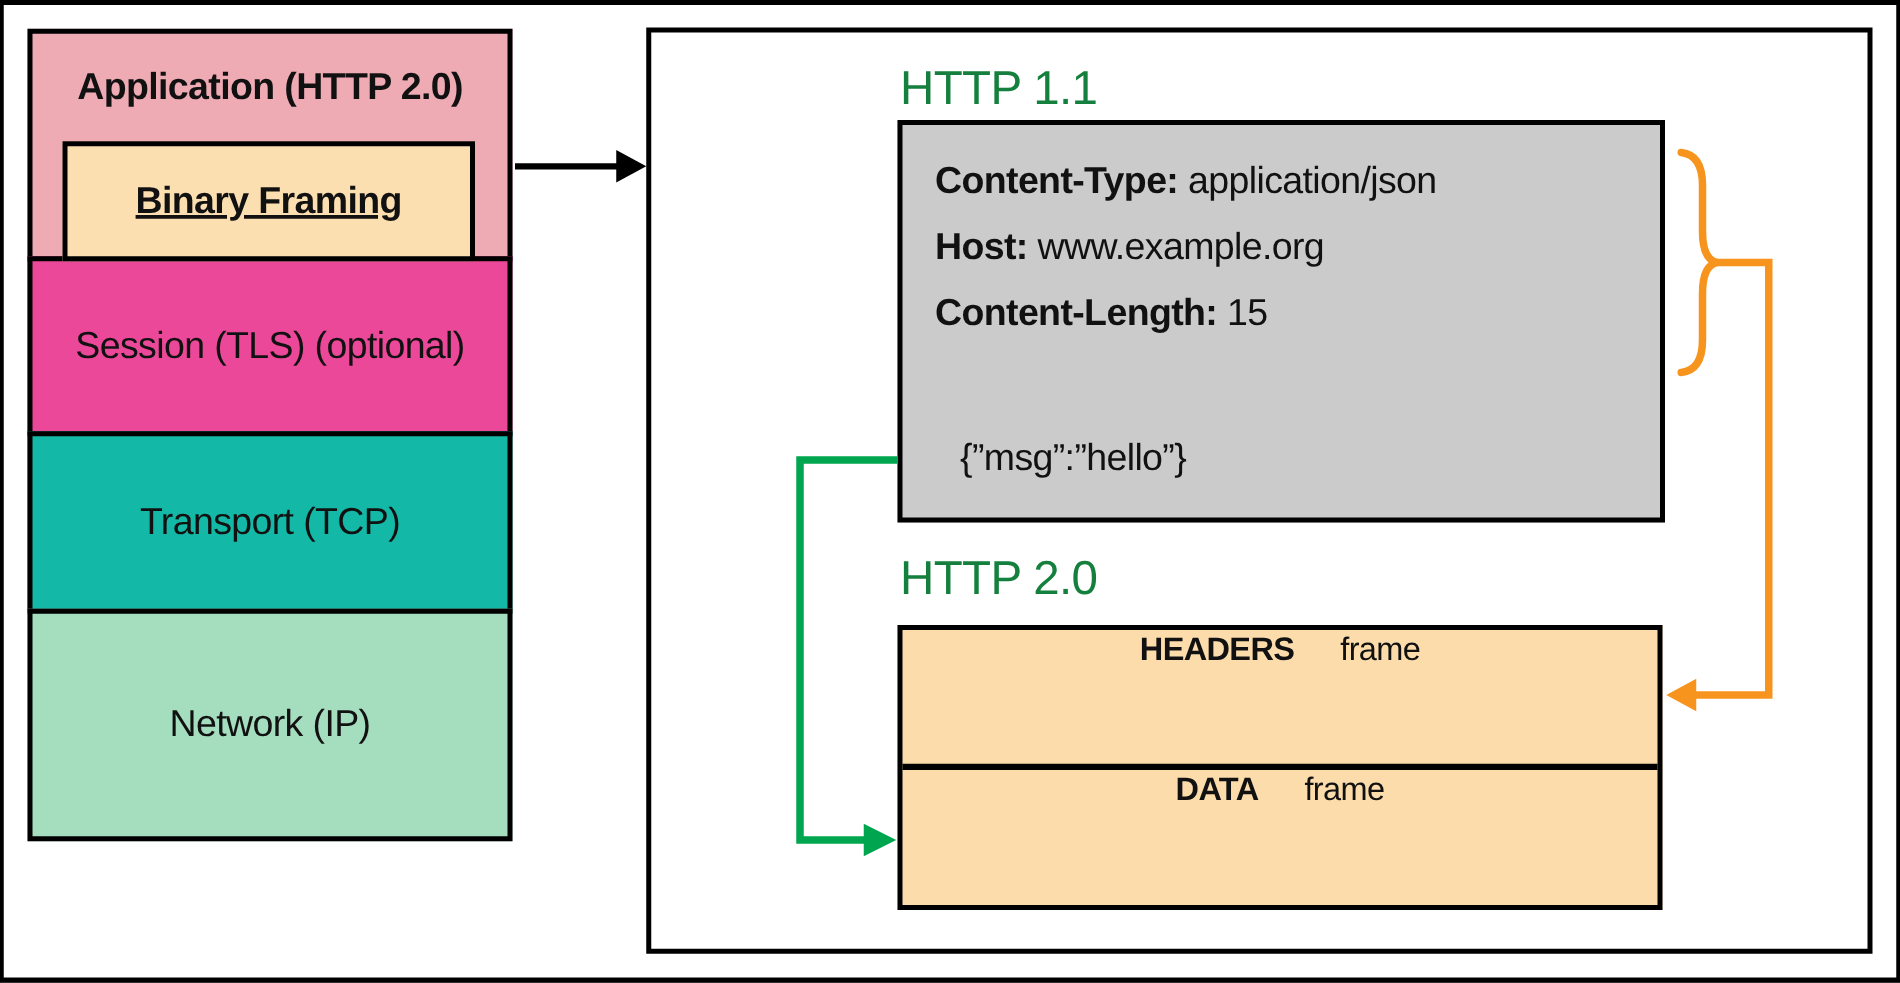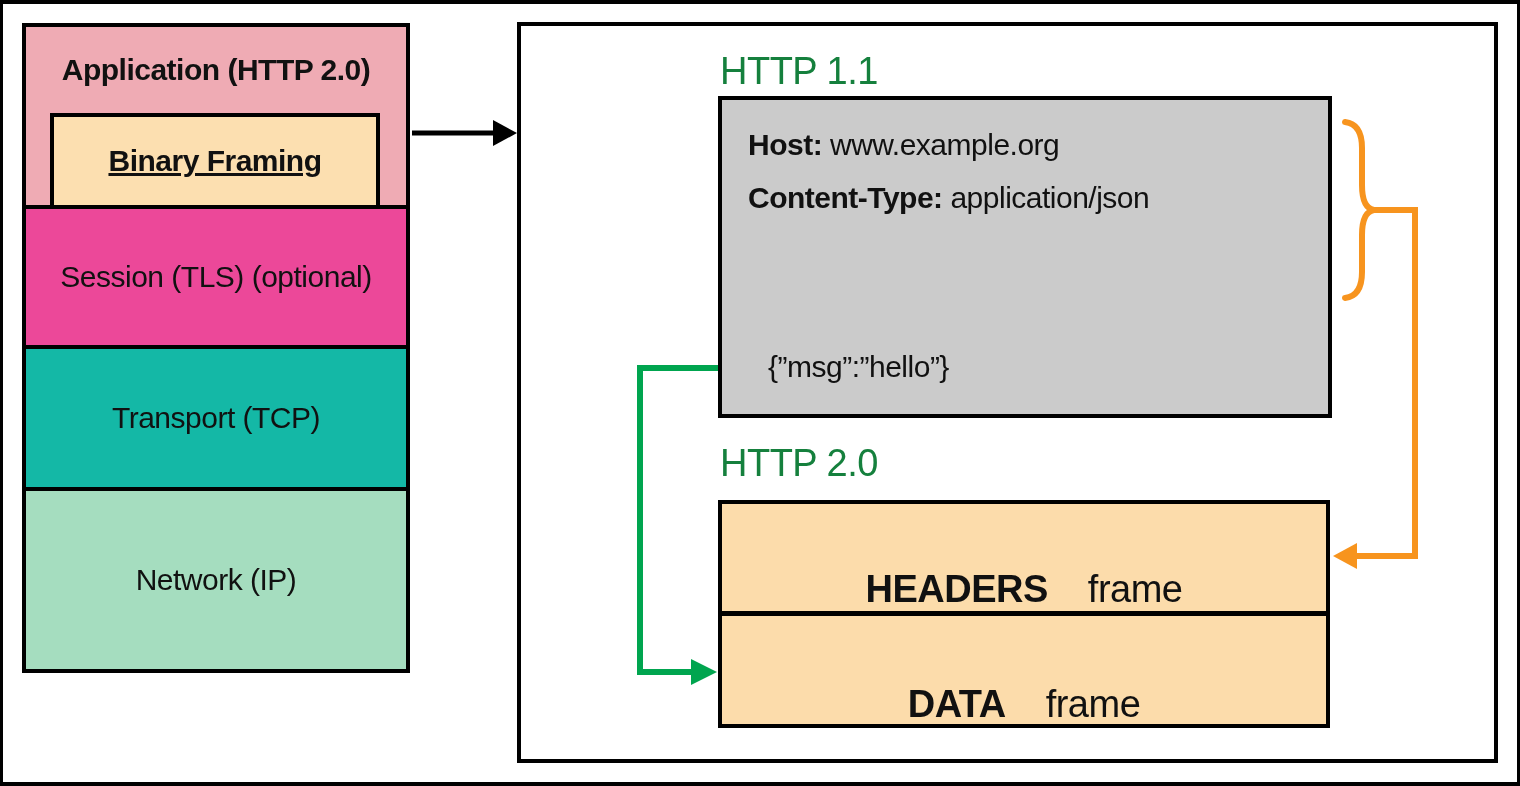--- a/index.html
+++ b/index.html
@@ -27,22 +27,22 @@
 
   .request{position:absolute;left:197px;top:70px;width:614px;height:322px;
            box-sizing:border-box;border:4px solid #000;background:#cbcbcb;
            padding:18px 0 0 26px;}
   .req-line{font-size:30px;line-height:53px;letter-spacing:-0.5px;white-space:pre-wrap;}
   .req-body{position:absolute;left:26px;top:250px;font-size:30px;letter-spacing:-0.5px;margin-left:20px;}
   .b{font-weight:700;}
 
   .frames{position:absolute;left:197px;top:474px;width:612px;height:228px;
           box-sizing:border-box;border:4px solid #000;background:#fcdcab;}
-  .frame-row{box-sizing:border-box;height:110px;display:flex;align-items:flex-end;
-             justify-content:center;font-size:38px;letter-spacing:-0.5px;white-space:pre-wrap;gap:30px;}
+  .frame-row{box-sizing:border-box;height:110px;display:flex;align-items:flex-start;
+             justify-content:center;font-size:26px;letter-spacing:-0.5px;white-space:pre-wrap;gap:30px;}
   .frame-row.first{border-bottom:5px solid #000;height:112px;}
 
   
   .overlay{position:absolute;left:0;top:0;width:1514px;height:778px;pointer-events:none;}
 </style>
 </head>
 <body>
 
 <div class="screen">
   <div class="canvas">
@@ -62,22 +62,23 @@
       </div>
       <div class="layer binary">
         <span>Binary Framing</span>
       </div>
     </div>
 
     <div class="panel">
       <div class="sec-label lbl-http11">HTTP 1.1</div>
 
       <div class="request">
+        <div class="req-line"><span class="b">Content-Type:</span><span> application/json</span></div>
         <div class="req-line"><span class="b">Host:</span><span> www.example.org</span></div>
-        <div class="req-line"><span class="b">Content-Type:</span><span> application/json</span></div>
+        <div class="req-line"><span class="b">Content-Length:</span><span> 15</span></div>
         <div class="req-body">{”msg”:”hello”}</div>
       </div>
 
       <div class="sec-label lbl-http20">HTTP 2.0</div>
 
       <div class="frames">
         <div class="frame-row first"><span class="b">HEADERS</span><span> frame</span></div>
         <div class="frame-row"><span class="b">DATA</span><span> frame</span></div>
       </div>
     </div>

